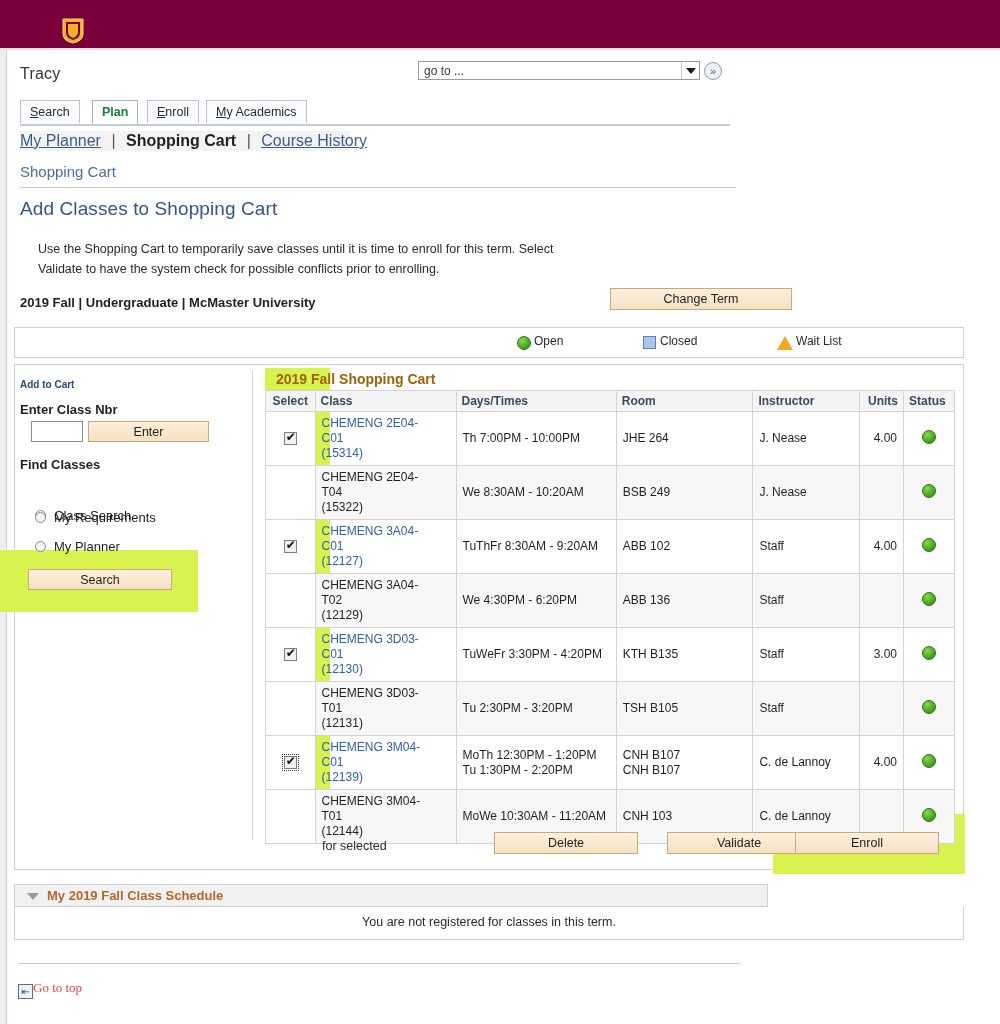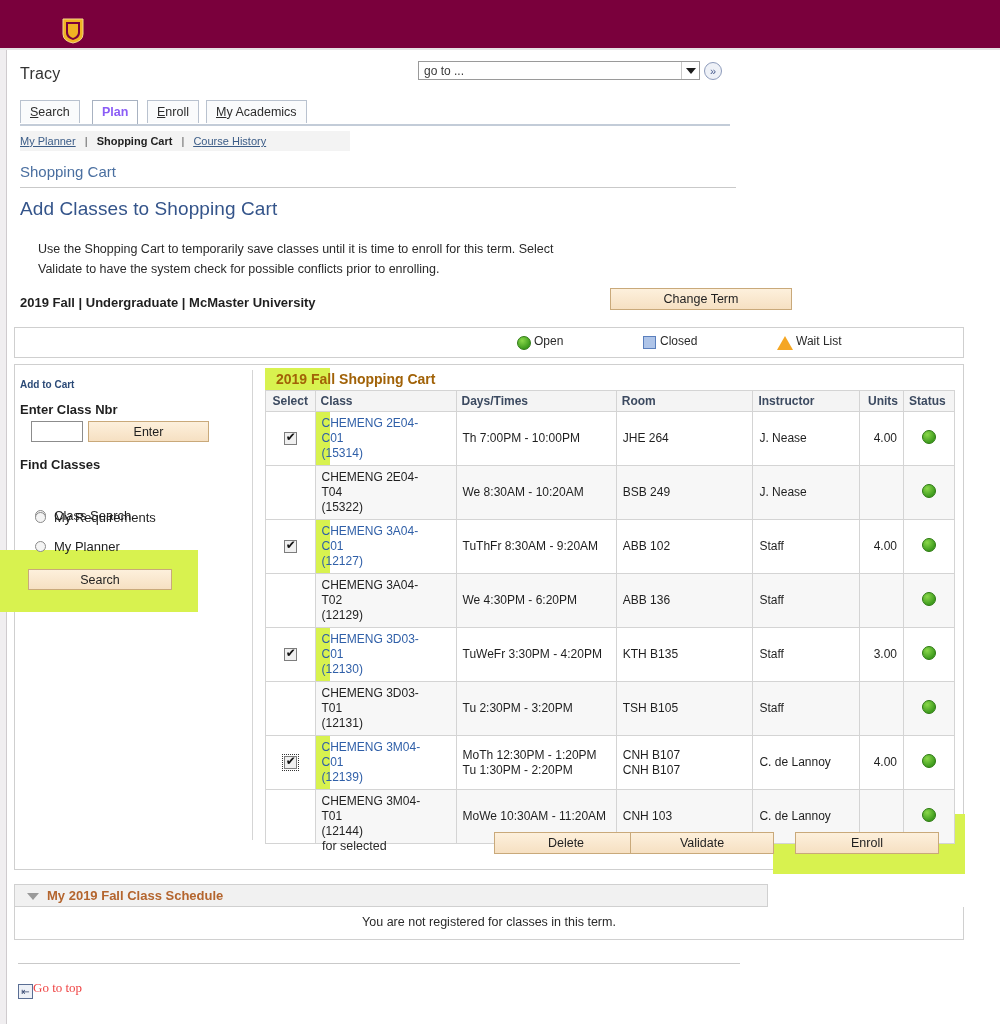--- a/index.html
+++ b/index.html
@@ -77,34 +77,34 @@
   }
   #tabs .tab {
     position:absolute; top:0; height:23px;
     border:1px solid #b9c2cf; border-bottom:none;
     background:#fafbfc;
     font-size:12.5px; color:#2d2d2d;
     padding:0 9px; line-height:22px;
     white-space:nowrap;
   }
   #tabs .tab.active {
-    background:#ffffff; font-weight:bold; color:#8b5cf6;
+    background:#ffffff; font-weight:bold; color:#15803d;
     height:24px; border-color:#a8b2c1;
   }
   #tabs .tab u { text-decoration:underline; }
   #tabline {
     position:absolute; left:20px; top:124px; width:710px; height:2px;
     background:#c3ccd8;
   }
 
   
   #subnav {
     position:absolute; left:20px; top:131px; width:330px; height:20px;
     background:#f3f3f3;
-    font-size:11px; color:#3b5c87;
+    font-size:16px; color:#3b5c87;
     line-height:20px; white-space:nowrap;
   }
   #subnav .itm { text-decoration:underline; cursor:pointer; }
   #subnav .itm.cur { text-decoration:none; font-weight:bold; color:#1f1f1f; }
   #subnav .sep { color:#555; padding:0 6px; }
 
   
   #pagecrumb {
     position:absolute; left:20px; top:163px;
     font-size:15px; color:#4a6fa0;
@@ -242,21 +242,21 @@
   .chk.focus { outline:1px dotted #333; outline-offset:1px; }
   .statdot {
     display:inline-block; width:14px; height:14px; border-radius:50%;
     background:radial-gradient(circle at 35% 30%, #8ad84a, #3f9c1e 70%);
     border:1px solid #2f7a14;
   }
 
   
   #forselected { position:absolute; left:322px; top:839px; font-size:12.5px; color:#2a2a2a; }
   #delbtn  { position:absolute; left:494px; top:832px; width:144px; height:22px; }
-  #valbtn  { position:absolute; left:630px; top:832px; width:144px; height:22px; }
+  #valbtn  { position:absolute; left:667px; top:832px; width:144px; height:22px; }
   #enrbtn  { position:absolute; left:795px; top:832px; width:144px; height:22px; }
 
   
   #schedhdr {
     position:absolute; left:14px; top:884px; width:754px; height:23px;
     background:#f1f1f1; border:1px solid #d0d0d0;
   }
   #schedhdr .caret {
     position:absolute; left:12px; top:8px;
     width:0;height:0;border-left:6px solid transparent;border-right:6px solid transparent;

